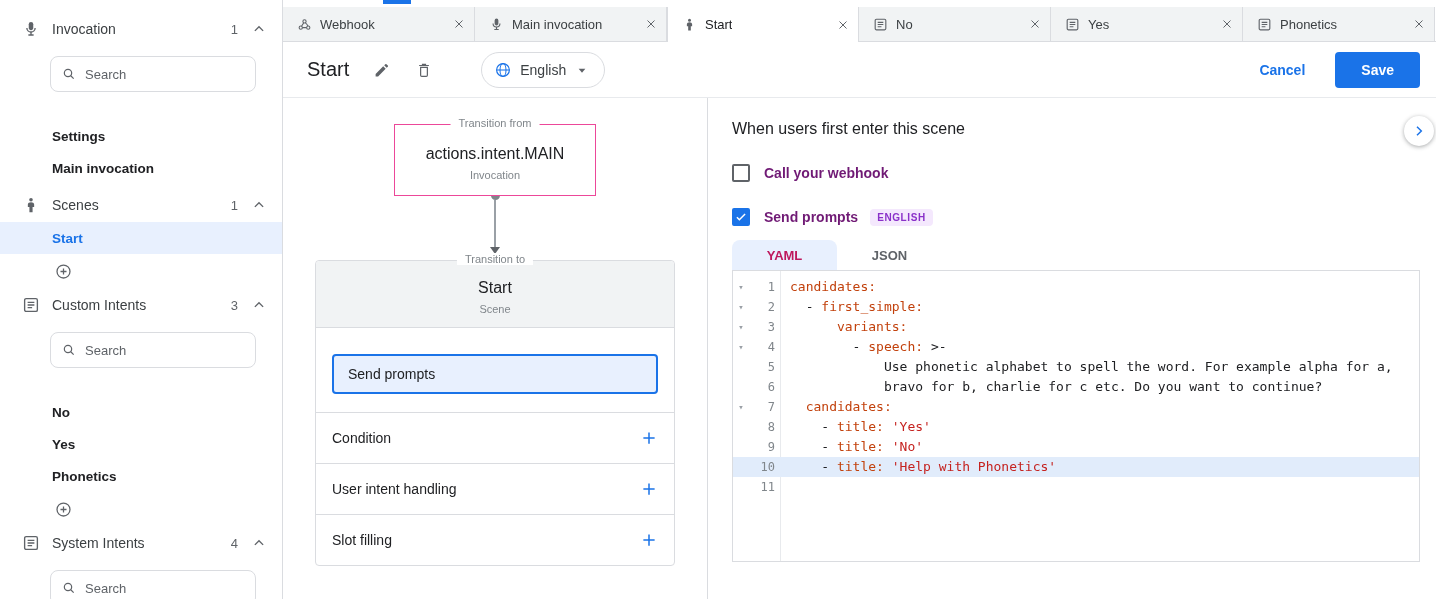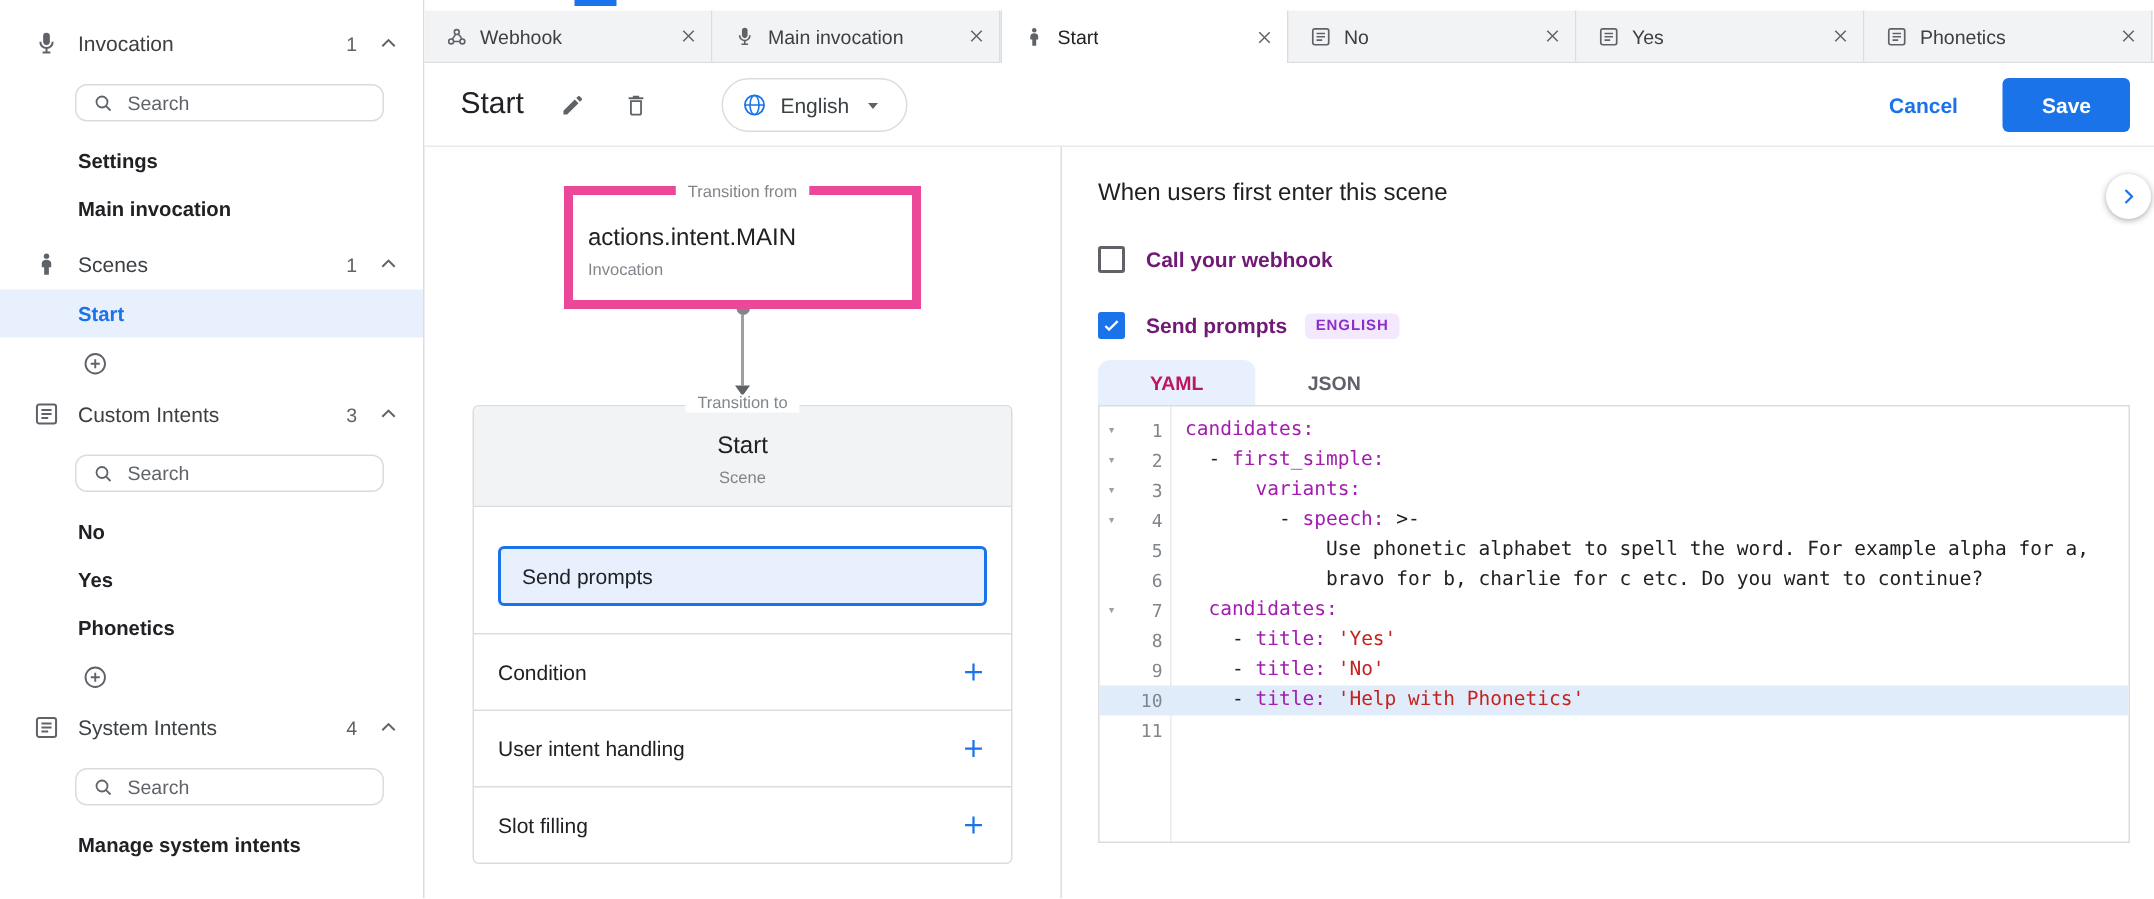--- a/index.html
+++ b/index.html
@@ -11,21 +11,21 @@
 
   .top-indicator{position:absolute;left:383px;top:0;width:28px;height:4px;background:#1a73e8;z-index:9}
 
   
   .sidebar{width:283px;flex:0 0 283px;border-right:1px solid #dadce0;padding-top:12px;background:#fff;overflow:hidden}
   .side-header{display:flex;align-items:center;height:34px;padding:0 14px 0 22px;cursor:pointer}
   .side-header .sicon{width:18px;height:18px;color:#5f6368;margin-right:12px;flex:0 0 18px}
   .side-header .slabel{flex:1;font-size:14px;color:#3c4043}
   .side-header .scount{font-size:13px;color:#5f6368;margin-right:12px}
   .side-header .schev{width:18px;height:18px;color:#5f6368;flex:0 0 18px}
-  .search{display:flex;align-items:center;height:25px;margin:10px 26px 10px 50px;border:1px solid #dadce0;border-radius:8px;padding:0 10px;background:#fff}
+  .search{display:flex;align-items:center;height:36px;margin:10px 26px 28px 50px;border:1px solid #dadce0;border-radius:8px;padding:0 10px;background:#fff}
   .search .search-ic{width:16px;height:16px;color:#5f6368;margin-right:8px;flex:0 0 16px}
   .search input{border:none;outline:none;flex:1;min-width:0;font-size:13px;font-family:inherit;color:#202124;background:transparent}
   .search input::placeholder{color:#5f6368}
   .side-item{height:32px;display:flex;align-items:center;padding-left:52px;font-size:13.5px;font-weight:bold;color:#202124;cursor:pointer}
   .side-item.selected{background:#e8f0fe;color:#1a73e8}
   .side-plus{height:34px;display:flex;align-items:center;padding-left:54px;color:#5f6368;cursor:pointer}
   .side-plus .ic{width:19px;height:19px}
   .mt4{margin-top:4px}
 
   
@@ -44,21 +44,21 @@
   .langpill .globe{width:18px;height:18px;color:#1a73e8}
   .langpill .caret{width:16px;height:16px;color:#5f6368}
   .spacer{flex:1}
   .cancel{color:#1a73e8;font-weight:bold;font-size:14px;margin-right:30px;cursor:pointer}
   .save{background:#1a73e8;color:#fff;border:none;border-radius:4px;height:36px;padding:0 26px;font-size:14px;font-weight:bold;font-family:inherit;cursor:pointer}
 
   .content{flex:1;display:flex;min-height:0}
 
   
   .canvas{width:425px;flex:0 0 425px;border-right:1px solid #dadce0;padding-top:14px;overflow:hidden}
-  .from-box{position:relative;width:238px;margin:12px auto 0;border:6px solid #ec4899;background:#fff;text-align:left;padding:20px 10px 14px}
+  .from-box{position:relative;width:202px;margin:12px auto 0;border:1px solid #ec4899;background:#fff;text-align:center;padding:20px 10px 14px}
   .node-cap{position:absolute;top:-8px;left:50%;transform:translateX(-50%);background:#fff;padding:0 8px;font-size:11px;color:#80868b;white-space:nowrap}
   .node-name{font-size:16px;color:#202124}
   .node-type{font-size:11px;color:#80868b;margin-top:6px}
   .connector{display:flex;flex-direction:column;align-items:center}
   .dot{width:9px;height:9px;border-radius:50%;background:#80868b;margin-top:-5px}
   .vline{width:2px;height:47px;background:#9aa0a6}
   .arrowhead{width:0;height:0;border-left:5px solid transparent;border-right:5px solid transparent;border-top:7px solid #5f6368}
   .scene-card{width:360px;margin:6px auto 0;border:1px solid #dadce0;border-radius:4px;background:#fff}
   .scene-head{position:relative;background:#f1f3f4;border-bottom:1px solid #dadce0;text-align:center;padding:18px 10px 12px;border-radius:4px 4px 0 0}
   .scene-section{padding:14px 16px 18px}
@@ -84,21 +84,21 @@
   .fmt-tab{width:105px;height:30px;display:flex;align-items:center;justify-content:center;font-size:13px;font-weight:bold;color:#5f6368;border-radius:8px 8px 0 0;cursor:pointer;background:#fff}
   .fmt-tab.active{background:#e8f0fe;color:#be185d}
 
   .editor{position:relative;border:1px solid #dadce0;height:292px;overflow:hidden;font-family:"DejaVu Sans Mono",monospace;font-size:13px;line-height:20px;padding-top:6px;background:#fff}
   .editor::before{content:"";position:absolute;left:47px;top:0;bottom:0;width:1px;background:#e8eaed}
   .code-line{display:flex;height:20px;position:relative}
   .code-line.highlight{background:#e1ecfb}
   .fold{width:16px;text-align:center;color:#9aa0a6;font-size:9px;flex:0 0 16px;line-height:20px}
   .lnum{width:26px;flex:0 0 26px;margin-right:5px;text-align:right;color:#80868b;font-size:12px;line-height:20px}
   .code{padding-left:10px;white-space:pre}
-  .tok-key{color:#a21caf}
+  .tok-key{color:#c2410c}
   .tok-str{color:#c5221f}
   .tok-plain{color:#202124}
 </style>
 </head>
 <body>
 
 <svg width="0" height="0" style="position:absolute">
   <defs>
     <symbol id="i-mic" viewBox="0 0 24 24">
       <path d="M12 13.5c1.66 0 3-1.34 3-3v-5a3 3 0 0 0-6 0v5c0 1.66 1.34 3 3 3z" fill="currentColor"></path>

